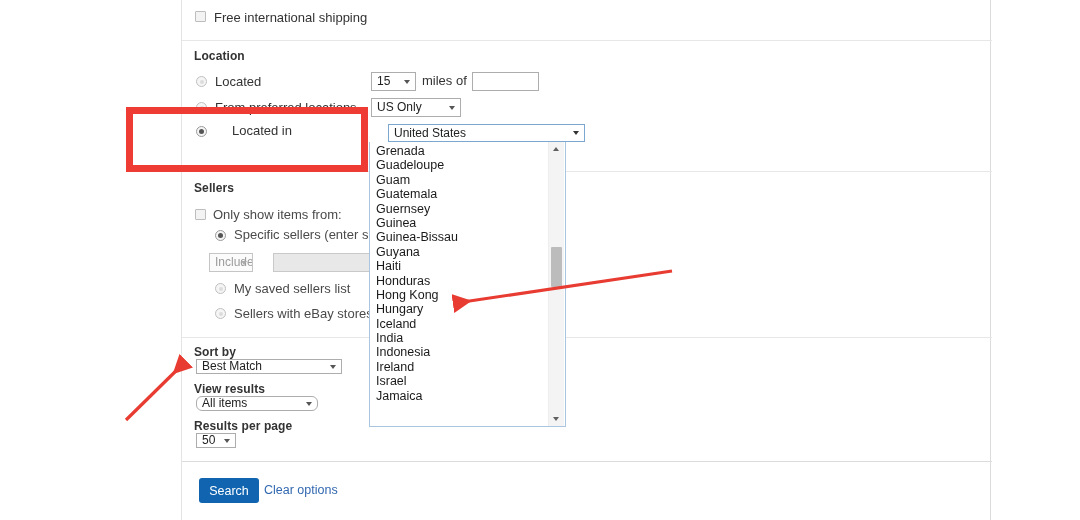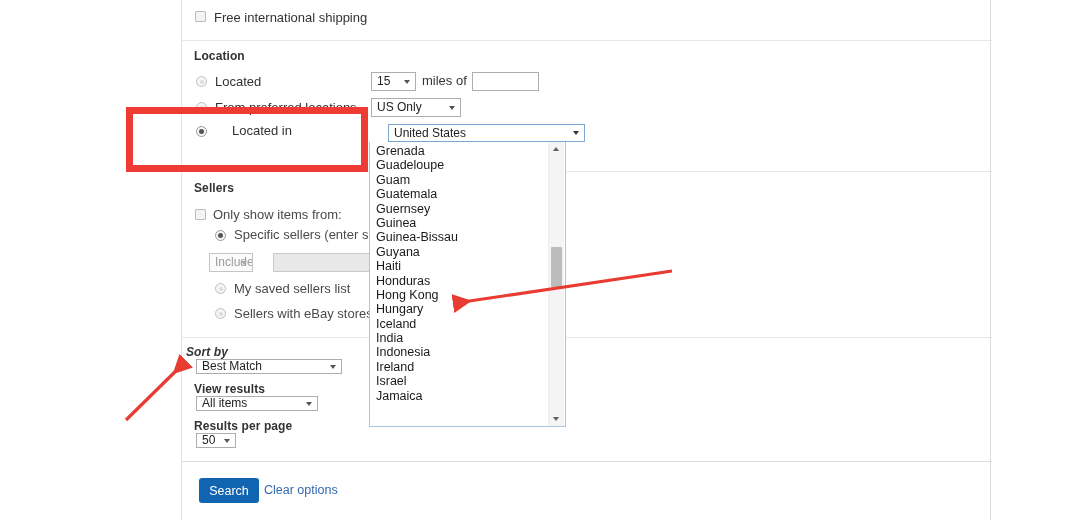--- a/index.html
+++ b/index.html
@@ -277,28 +277,28 @@
       <span class="caret"></span>
     </div>
     <input class="txt disabled" style="left: 91px; top: 254px; width: 130px;" type="text">
 
     <span class="rd off" style="left:33px; top:284px;"></span>
     <span class="lbl dim" style="left:52px; top:282px;">My saved sellers list</span>
 
     <span class="rd off" style="left:33px; top:309px;"></span>
     <span class="lbl dim" style="left:52px; top:307px;">Sellers with eBay stores</span>
 
-    <span class="sec-title" style="left:4px; top:346px;font-style:italic;">Sort by</span>
+    <span class="sec-title" style="left:12px; top:346px;">Sort by</span>
     <div class="sel" style="left:14px; top:360px; width:146px; height:15px; line-height:13px;">
       <span>Best Match</span>
       <span class="caret" style="top:5px;"></span>
     </div>
 
     <span class="sec-title" style="left:12px; top:383px;">View results</span>
-    <div class="sel" style="left:14px; top:397px; width:122px; height:15px; line-height:13px;">
+    <div class="sel" style="left:14px; top:397px; width:122px; height:15px; line-height:13px;border-radius:6px;">
       <span>All items</span>
       <span class="caret" style="top:5px;"></span>
     </div>
 
     <span class="sec-title" style="left:12px; top:420px;">Results per page</span>
     <div class="sel" style="left:14px; top:434px; width:40px; height:15px; line-height:13px;">
       <span>50</span>
       <span class="caret" style="top:5px;"></span>
     </div>
 

